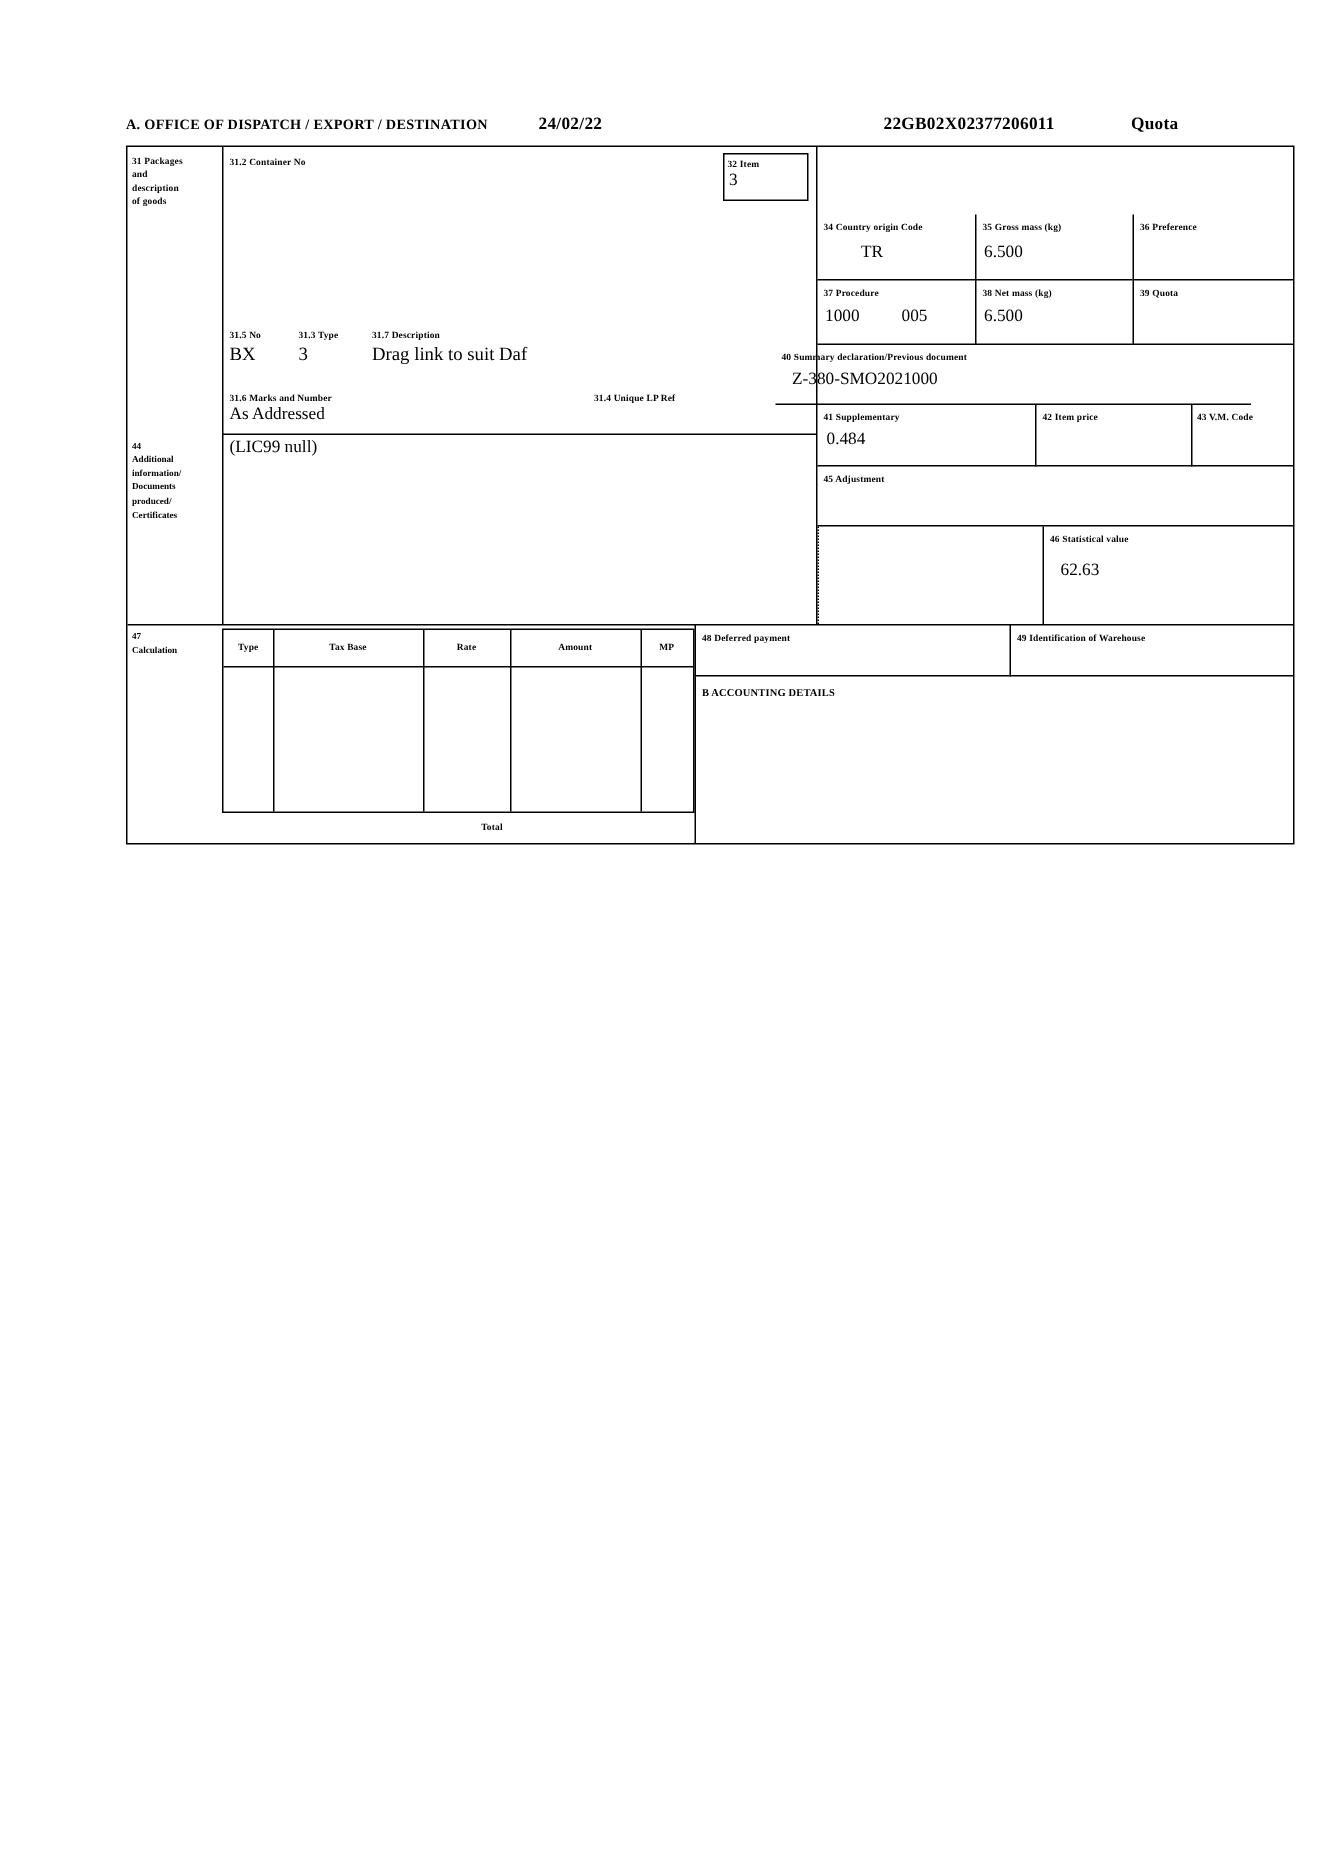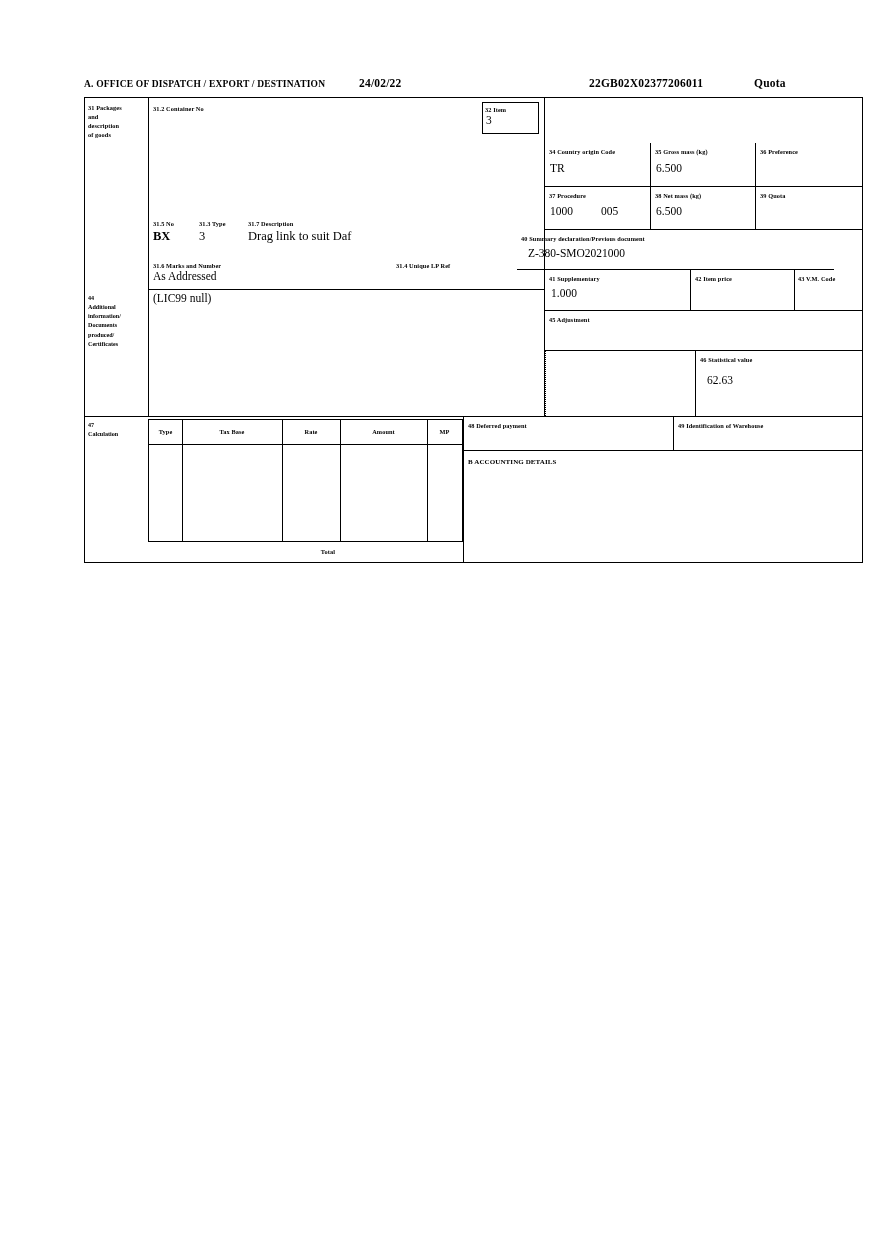--- a/index.html
+++ b/index.html
@@ -151,33 +151,33 @@
 
     <div class="cell bl bt br bb" style="left:397px; top:4px; width:57px; height:32px;">
       <div class="lbl" style="padding-left:2px; padding-top:2px;">32 Item</div>
       <div class="val" style="padding-left:3px; line-height:1.1;">3</div>
     </div>
 
     <div class="cell lbl" style="left:68px; top:121px; width:50px;">31.5 No</div>
     <div class="cell lbl" style="left:114px; top:121px; width:55px;">31.3 Type</div>
     <div class="cell lbl" style="left:163px; top:121px; width:110px;">31.7 Description</div>
 
-    <div class="cell val-lg val" style="left:68px; top:131px; width:50px;font-weight:bold;">BX</div>
+    <div class="cell val-lg val" style="left:68px; top:131px; width:50px;">BX</div>
     <div class="cell val-lg val" style="left:114px; top:131px; width:45px;">3</div>
     <div class="cell val-lg val" style="left:163px; top:131px; width:280px;">Drag link to suit Daf</div>
 
     <div class="cell lbl" style="left:68px; top:163px; width:180px;">31.6 Marks and Number</div>
     <div class="cell lbl" style="left:311px; top:163px; width:120px;">31.4 Unique LP Ref</div>
     <div class="cell val" style="left:68px; top:172px; width:230px;">As Addressed</div>
     <div class="cell val" style="left:311px; top:172px; width:140px;"></div>
 
 
     <div class="cell bb" style="left:460px; top:45px; width:105px; height:44px;">
       <div class="lbl" style="padding-left:4px; padding-top:4px;">34 Country origin Code</div>
-      <div class="val" style="padding-left:5px; padding-top:6px;">TR</div>
+      <div class="val" style="padding-left:5px; padding-top:6px;margin-left:24px;">TR</div>
     </div>
     <div class="cell bl bb" style="left:565px; top:45px; width:105px; height:44px;">
       <div class="lbl" style="padding-left:4px; padding-top:4px;">35 Gross mass (kg)</div>
       <div class="val" style="padding-left:5px; padding-top:6px;">6.500</div>
     </div>
     <div class="cell bl bb" style="left:670px; top:45px; width:107px; height:44px;">
       <div class="lbl" style="padding-left:4px; padding-top:4px;">36 Preference</div>
       <div class="val" style="padding-left:5px; padding-top:6px;"></div>
     </div>
 
@@ -195,21 +195,21 @@
       <div class="val" style="padding-left:5px; padding-top:5px;"></div>
     </div>
 
     <div class="cell bb" style="left:432px; top:132px; width:317px; height:40px;">
       <div class="lbl" style="padding-left:4px; padding-top:4px;">40 Summary declaration/Previous document</div>
       <div class="val" style="padding-left:11px; padding-top:4px;">Z-380-SMO2021000</div>
     </div>
 
     <div class="cell bb" style="left:460px; top:172px; width:145px; height:41px;">
       <div class="lbl" style="padding-left:4px; padding-top:4px;">41 Supplementary</div>
-      <div class="val" style="padding-left:6px; padding-top:4px;">1.000</div>
+      <div class="val" style="padding-left:6px; padding-top:4px;">0.484</div>
     </div>
     <div class="cell bl bb" style="left:605px; top:172px; width:104px; height:41px;">
       <div class="lbl" style="padding-left:4px; padding-top:4px;">42 Item price</div>
       <div class="val" style="padding-left:6px; padding-top:4px;"></div>
     </div>
     <div class="cell bl bb" style="left:709px; top:172px; width:68px; height:41px;">
       <div class="lbl" style="padding-left:3px; padding-top:4px;">43 V.M. Code</div>
       <div class="val" style="padding-left:5px; padding-top:4px;"></div>
     </div>
 

